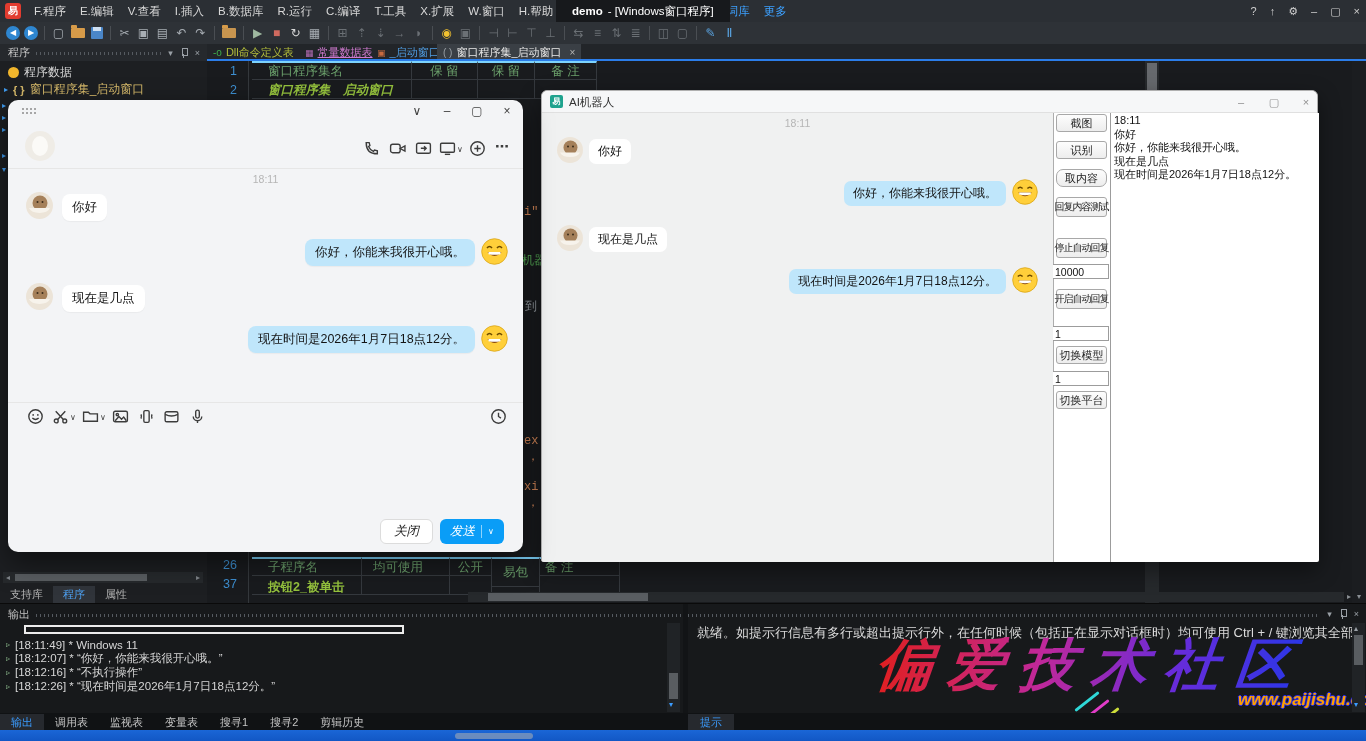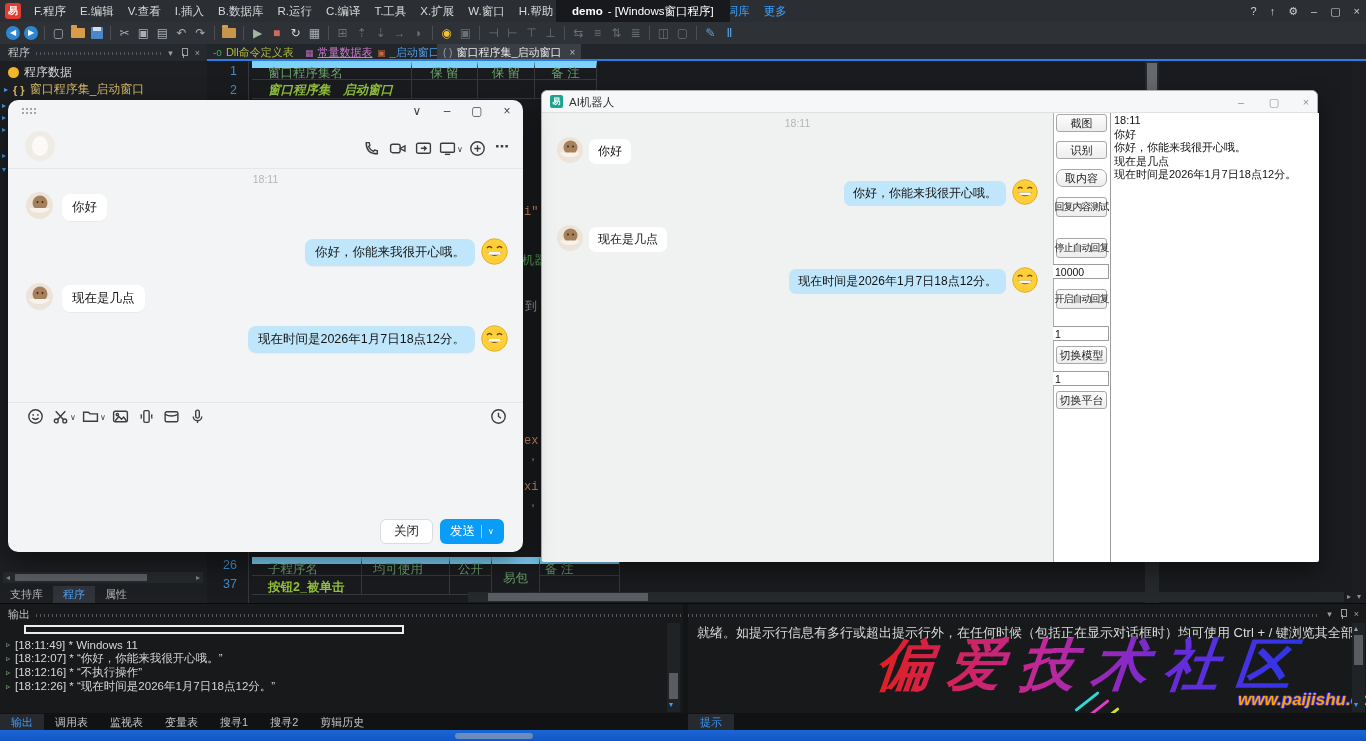--- a/index.html
+++ b/index.html
@@ -50,21 +50,21 @@
   #sidehsb .thumb{position:absolute;left:12px;top:2px;width:132px;height:7px;background:#595d61;}
   #sidehsb .ar{color:#80858a;font-size:8px;width:10px;text-align:center;}
   #sidetabs{position:absolute;left:0;top:525px;width:207px;height:17px;display:flex;align-items:center;font-size:11px;color:#b4b4b4;}
   #sidetabs span{padding:1px 10px;}
   #sidetabs .active{background:#30343a;color:#4ea0f0;}
   
   #editor{position:absolute;left:207px;top:61px;width:1145px;height:542px;background:#191b1e;}
   .ln{position:absolute;left:0;width:30px;text-align:right;color:#3d8fd1;font-size:12.5px;}
   .gutline{position:absolute;left:41px;top:0;width:1px;height:542px;background:#34383c;}
   .cell{position:absolute;border-right:1px solid #35393e;border-bottom:1px solid #35393e;color:#6ba06b;font-size:12.5px;display:flex;align-items:center;}
-  .cell.top{border-top:7px solid #7dd3fc;}
+  .cell.top{border-top:2px solid #7dd3fc;}
   .codetxt{position:absolute;color:#94c13d;font-weight:700;font-size:12.5px;white-space:nowrap;}
   .frag{position:absolute;font-family:"Liberation Mono","DejaVu Sans Mono",monospace;font-size:12px;white-space:nowrap;}
   .forange{color:#d98a5a;}.fgreen{color:#58b158;}.fgray{color:#9aa0a6;}
   #edvsb{position:absolute;left:1145px;top:61px;width:14px;height:542px;background:#26292c;}
   #edvsb .thumb{position:absolute;left:2px;top:2px;width:10px;height:78px;background:#66696d;}
   #edhsb{position:absolute;left:468px;top:592px;width:876px;height:10px;background:#26292c;}
   #edhsb .thumb{position:absolute;left:20px;top:1px;width:160px;height:8px;background:#595d61;}
   
   #bottom{position:absolute;left:0;top:603px;width:1366px;height:127px;background:#17191b;border-top:1px solid #0a0a0a;}
   #outhead{position:absolute;left:0;top:2px;width:1366px;height:16px;display:flex;align-items:center;color:#c0c0c0;font-size:11px;}
@@ -96,21 +96,21 @@
   .dragdots i{width:2px;height:2px;background:#8c8c8c;border-radius:50%;}
   .qtbicon{position:absolute;top:3px;width:18px;height:16px;text-align:center;line-height:16px;color:#3f3f3f;font-size:12px;}
   .divider{position:absolute;left:0;width:515px;height:1px;background:#e6e6e6;}
   .qico{position:absolute;width:17px;height:17px;}
   .qico svg{width:17px;height:17px;}
   .minichev{position:absolute;color:#3c3c3c;font-size:8px;}
   .timechip{position:absolute;left:0;width:100%;text-align:center;font-size:10.5px;color:#b5b5b5;}
   .bubble{position:absolute;background:#fff;border-radius:8px;padding:5px 10px;font-size:12.5px;color:#141414;white-space:nowrap;box-shadow:0 1px 1px rgba(0,0,0,.04);}
   .bubble.blue{background:#bfe6fb;}
   .avatar{position:absolute;}
-  .qbtn{position:absolute;height:25px;border-radius:6px;font-size:12.5px;display:flex;align-items:center;justify-content:center;}
+  .qbtn{position:absolute;height:25px;border-radius:6px;font-size:12.5px;display:flex;align-items:center;justify-content:center;font-style:italic;}
   #qqclose{left:372px;top:419px;width:53px;background:#fff;border:1px solid #dcdcdc;color:#222;}
   #qqsend{left:432px;top:419px;width:64px;background:#0a9df7;color:#fff;gap:6px;}
   #qqsend .vr{width:1px;height:13px;background:rgba(255,255,255,.55);}
   #qqsend .cv{font-size:8px;}
   
   #aiwin{position:absolute;left:541px;top:90px;width:777px;height:472px;background:#fff;border:1px solid #b0b0b0;border-radius:6px 6px 2px 2px;box-shadow:0 8px 22px rgba(0,0,0,.45);z-index:15;}
   #aititle{position:absolute;left:0;top:0;width:100%;height:22px;background:#f6f7f8;border-radius:6px 6px 0 0;border-bottom:1px solid #e0e0e0;}
   #ailogo{position:absolute;left:8px;top:4px;width:13px;height:13px;background:#1fa38e;border-radius:2px;color:#fff;font-size:8px;font-weight:700;text-align:center;line-height:13px;}
   #aititletxt{position:absolute;left:27px;top:4px;font-size:11.5px;color:#333;}
   .aitbico{position:absolute;top:3px;width:18px;height:16px;color:#909090;text-align:center;line-height:16px;font-size:11px;}
@@ -279,21 +279,21 @@
 
     <div class="cell" style="left:45px;top:19px;width:160px;height:19px;"></div>
     <div class="cell" style="left:205px;top:19px;width:66px;height:19px;"></div>
     <div class="cell" style="left:271px;top:19px;width:57px;height:19px;"></div>
     <div class="cell" style="left:328px;top:19px;width:62px;height:19px;"></div>
     <span class="codetxt" style="left:61px;top:21px;font-style:italic;">窗口程序集　启动窗口</span>
 
     <div class="cell top" style="left:45px;top:496px;width:110px;height:19px;padding-left:16px;">子程序名</div>
     <div class="cell top" style="left:155px;top:496px;width:88px;height:19px;padding-left:11px;">均可使用</div>
     <div class="cell top" style="left:243px;top:496px;width:42px;height:19px;justify-content:center;">公开</div>
-    <div class="cell top" style="left:285px;top:496px;width:48px;height:36px;justify-content:center;">易包</div>
+    <div class="cell top" style="left:285px;top:496px;width:48px;height:30px;justify-content:center;">易包</div>
     <div class="cell top" style="left:333px;top:496px;width:80px;height:19px;padding-left:5px;">备 注</div>
 
     <div class="cell" style="left:45px;top:515px;width:110px;height:19px;"></div>
     <div class="cell" style="left:155px;top:515px;width:88px;height:19px;"></div>
     <div class="cell" style="left:243px;top:515px;width:42px;height:19px;"></div>
     <div class="cell" style="left:285px;top:515px;width:48px;height:19px;"></div>
     <div class="cell" style="left:333px;top:515px;width:80px;height:19px;"></div>
     <span class="codetxt" style="left:61px;top:518px;">按钮2_被单击</span>
   </div>
 

